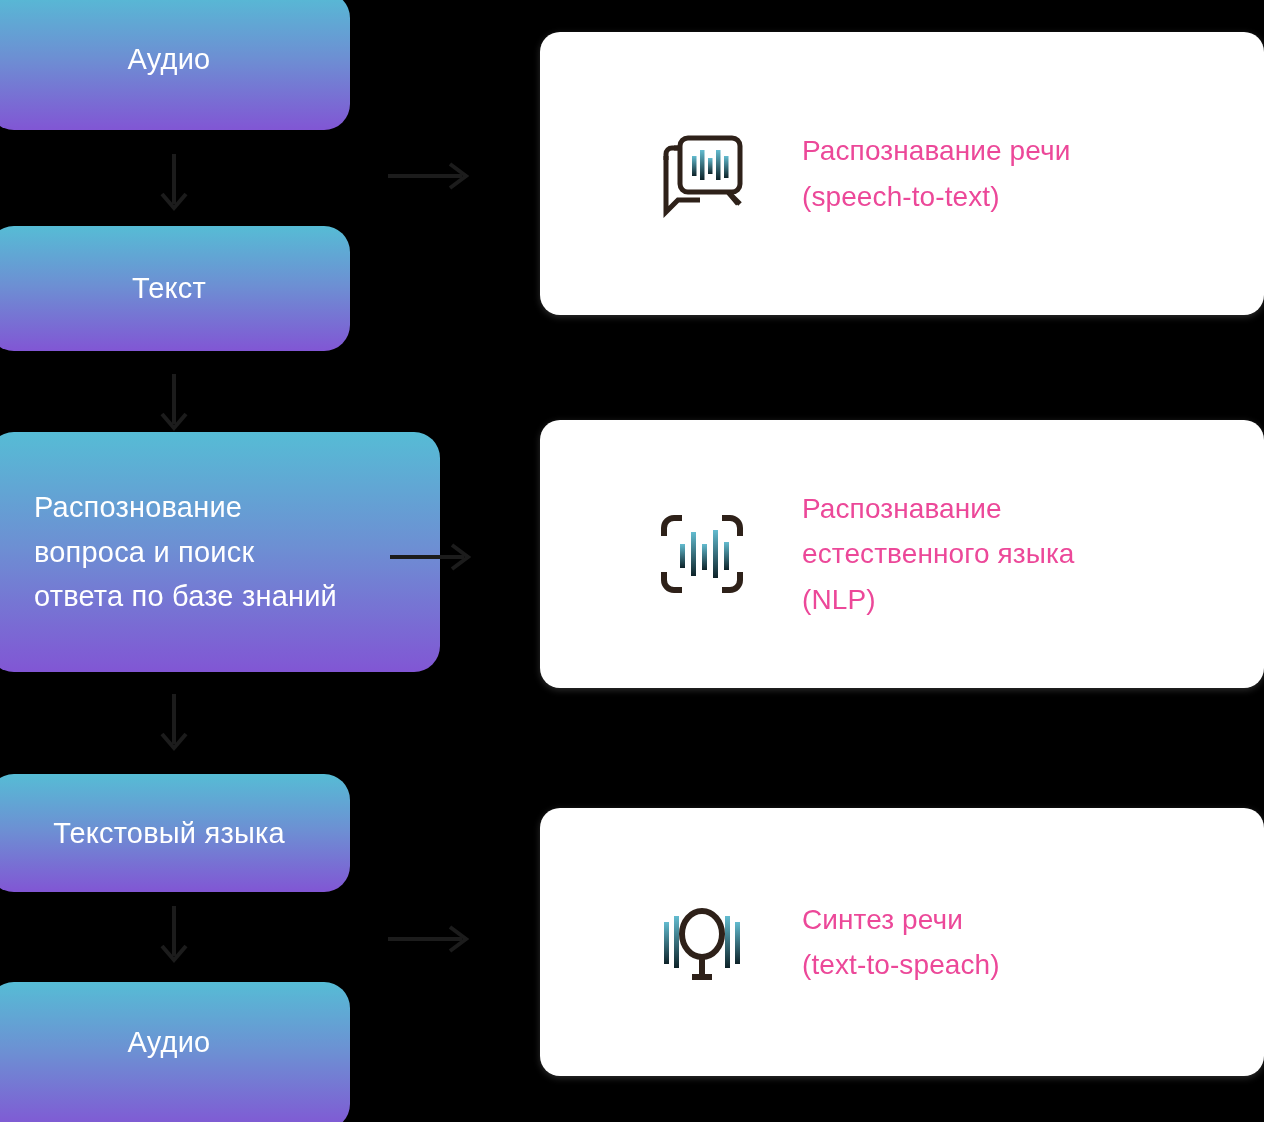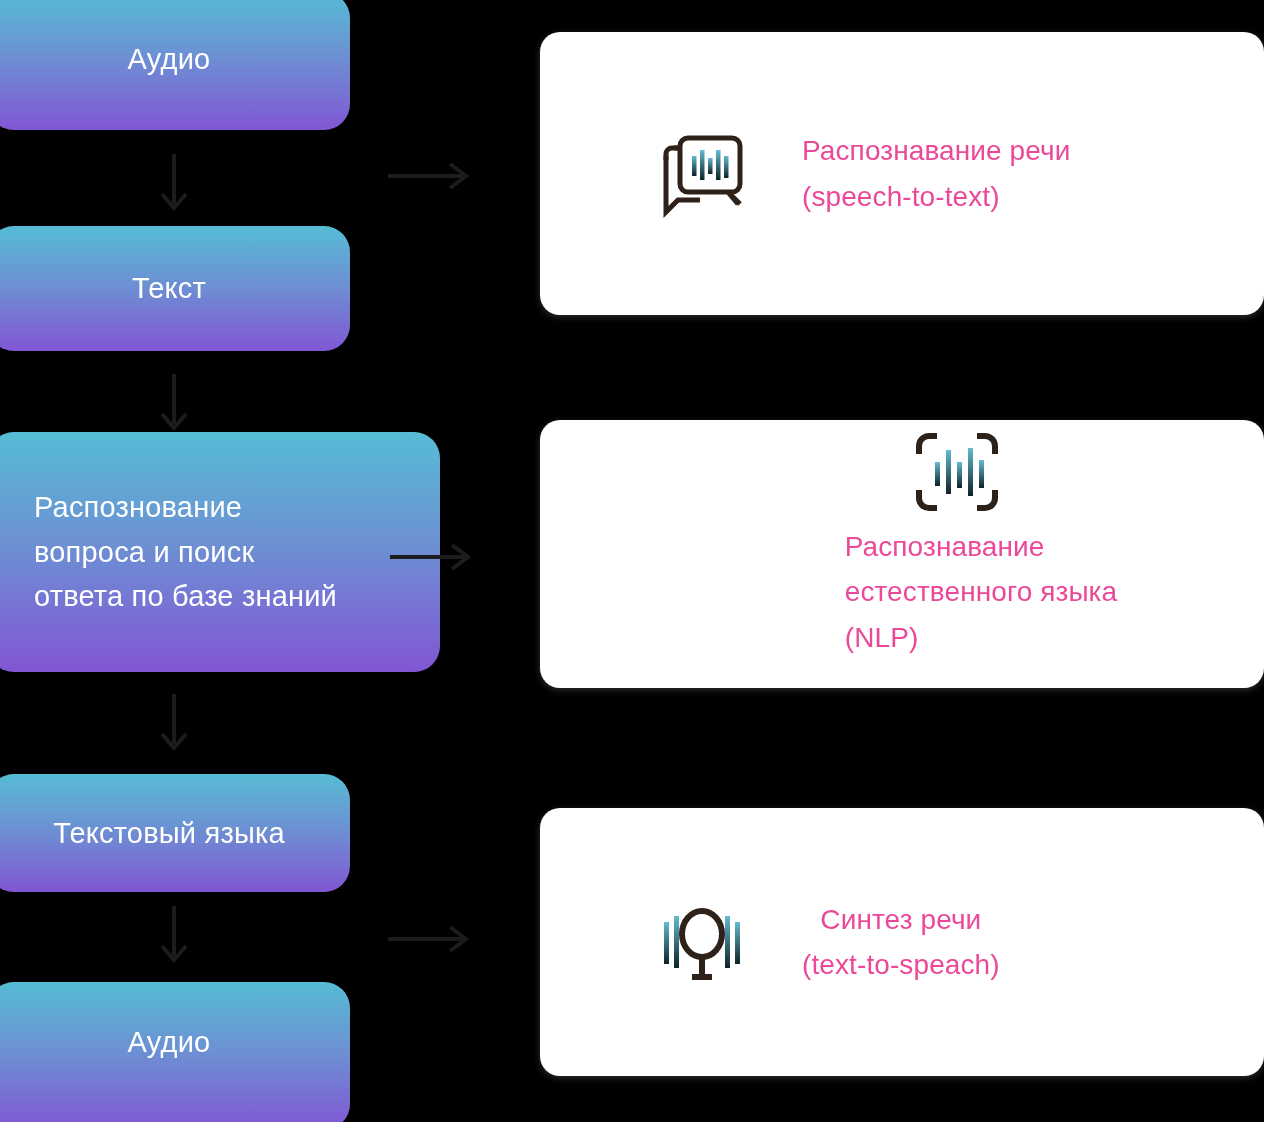--- a/index.html
+++ b/index.html
@@ -70,22 +70,22 @@
     left: 540px;
     width: 724px;
     background: #ffffff;
     border-radius: 20px;
     box-shadow: 0 2px 7px rgba(255,255,255,0.18);
     display: flex;
     align-items: center;
     padding-left: 110px;
   }
   .card-stt { top: 32px;  height: 283px; }
-  .card-nlp { top: 420px; height: 268px; flex-direction: column; }
-  .card-tts { top: 808px; height: 268px; text-align: center; }
+  .card-nlp { top: 420px; height: 268px; }
+  .card-tts { top: 808px; height: 268px; }
 
   .card-icon {
     width: 104px;
     flex: 0 0 104px;
     height: 104px;
     display: flex;
     align-items: center;
     justify-content: center;
   }
   .card-icon svg { display: block; }

